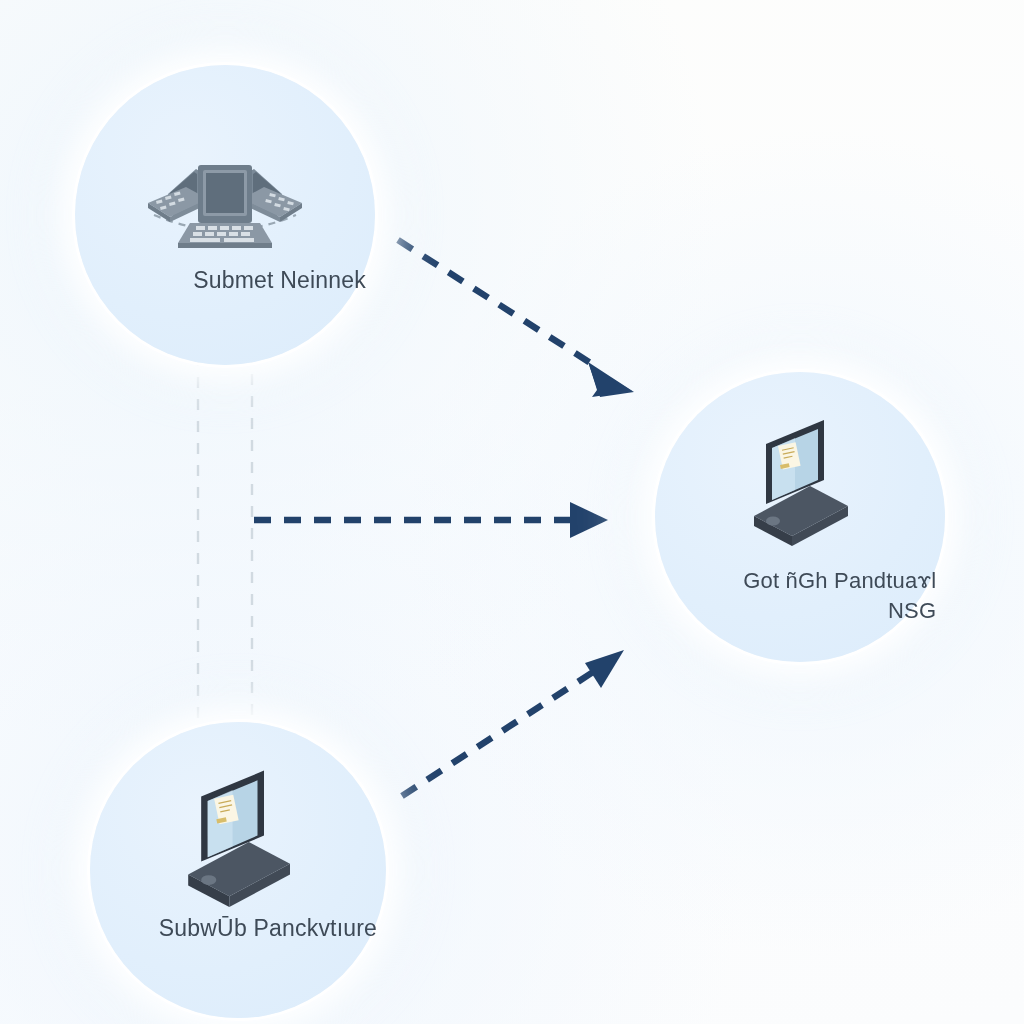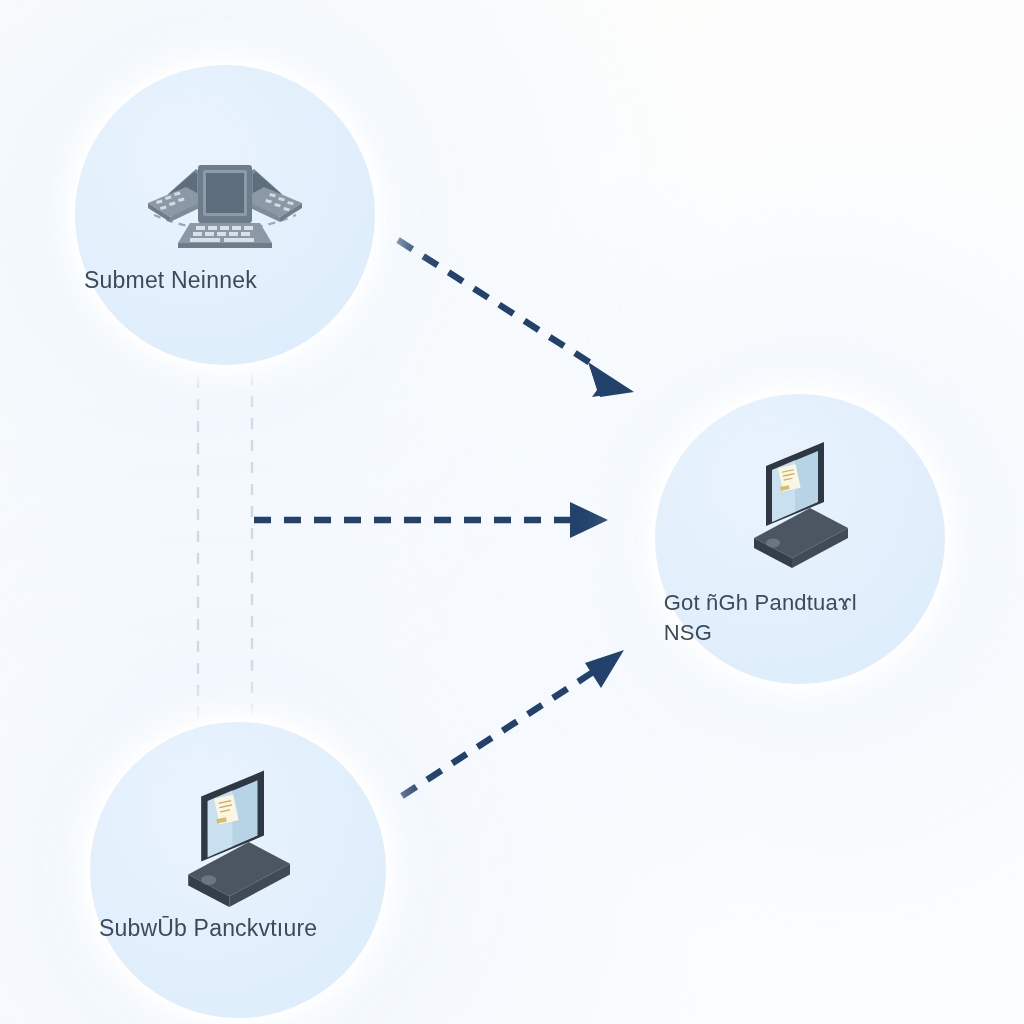--- a/index.html
+++ b/index.html
@@ -50,42 +50,42 @@
   }
 
   #node-subnet-network {
     left: 75px;
     top: 65px;
     width: 300px;
     height: 300px;
   }
   #node-firewall-nsg {
     left: 655px;
-    top: 394px;
+    top: 372px;
     width: 290px;
     height: 290px;
   }
   #node-subnet-infrastructure {
     left: 90px;
     top: 722px;
     width: 296px;
     height: 296px;
   }
 
   .node-icon {
     display: block;
   }
   #node-subnet-network .node-icon { margin-top: 66px; }
   #node-firewall-nsg .node-icon { margin-top: 48px; }
   #node-subnet-infrastructure .node-icon { margin-top: 48px; }
 
   .node-label {
     margin-top: 14px;
     width: 94%;
-    text-align: left;
+    text-align: right;
     color: #3e4a57;
     font-size: 23px;
     font-weight: 400;
     line-height: 30px;
     letter-spacing: 0.2px;
     white-space: pre-line;
   }
   #node-firewall-nsg .node-label { margin-top: 16px; font-size: 22px; }
   #node-subnet-infrastructure .node-label { margin-top: 1px; }
 </style>

